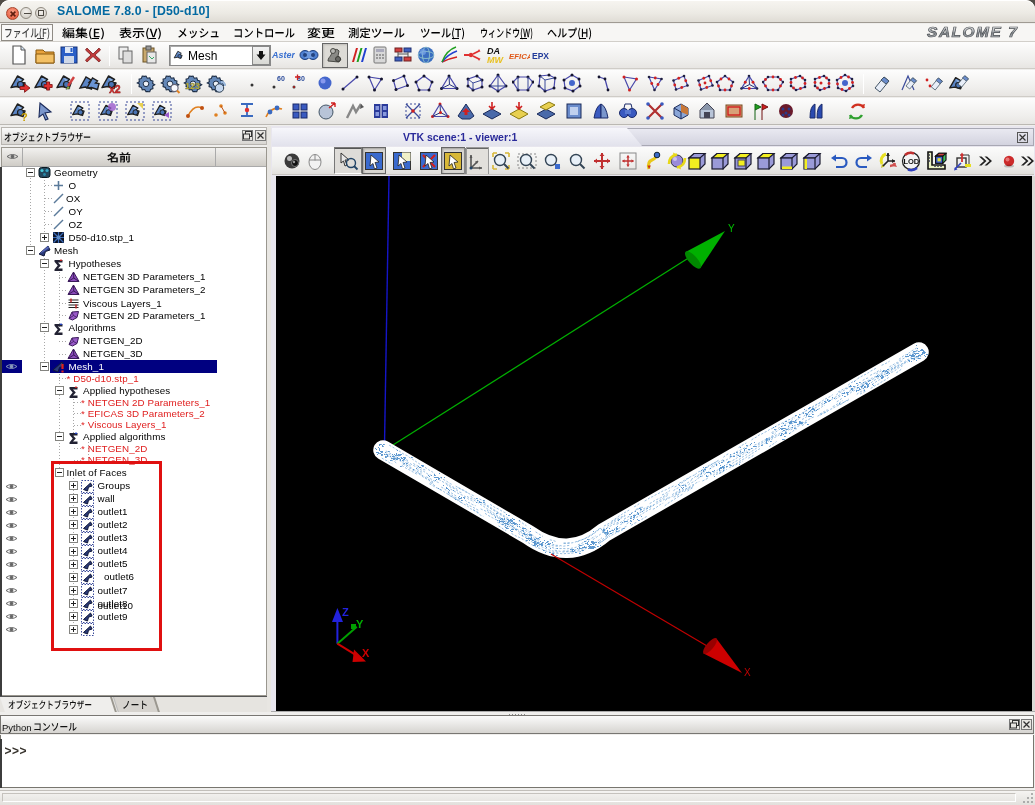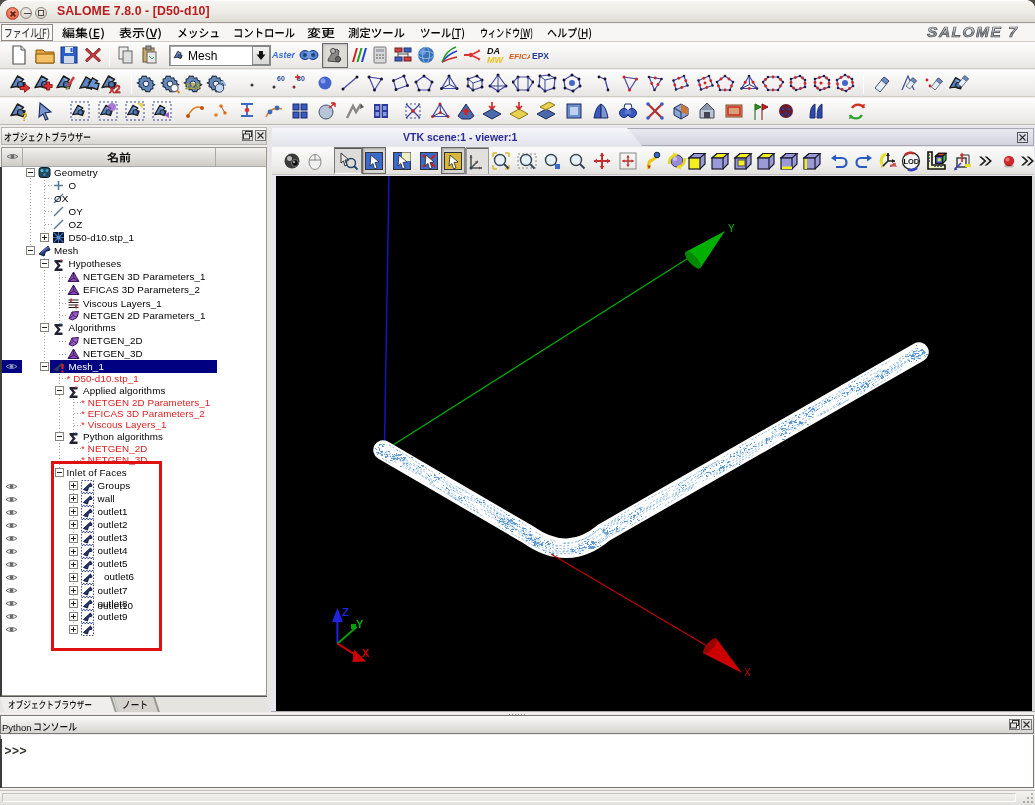--- a/index.html
+++ b/index.html
@@ -9,21 +9,21 @@
 
 <div class="abs" style="left:0;top:0;width:1035px;height:23px;background:linear-gradient(#f7f5f1,#eceae4 60%,#dfdcd5);border-bottom:1px solid #9f9a92;border-radius:9px 9px 0 0;box-shadow:inset 0 1px 0 #fff"></div>
 <div class="abs" style="left:6px;top:6.5px;width:13px;height:13px;border-radius:50%;background:radial-gradient(circle at 50% 35%,#f7a088,#ee7256 55%,#d85436);border:1px solid #a8442c"></div>
 <svg class="abs" style="left:6px;top:6.5px" width="15" height="15">
       <path d="M4.6 4.6 L9.4 9.4 M9.4 4.6 L4.6 9.4" stroke="#5e1d0e" stroke-width="1.6"></path>
     </svg>
 <div class="abs" style="left:20px;top:7px;width:12px;height:12px;border-radius:50%;background:radial-gradient(circle at 50% 35%,#f4f2ee,#dcd8d1 60%,#c8c3ba);border:1px solid #908a80"></div>
 <div class="abs" style="left:23.5px;top:12.5px;width:7px;height:1.6px;background:#4e4a43"></div>
 <div class="abs" style="left:34.5px;top:7px;width:12px;height:12px;border-radius:50%;background:radial-gradient(circle at 50% 35%,#f4f2ee,#dcd8d1 60%,#c8c3ba);border:1px solid #908a80"></div>
 <div class="abs" style="left:37.5px;top:10px;width:6px;height:6px;border:1.4px solid #4e4a43"></div>
-<div class="abs" style="left:57px;top:3.5px;font:bold 12.3px 'Liberation Sans';color:#b91c1c;letter-spacing:0.1px">SALOME 7.8.0 - [D50-d10]</div>
+<div class="abs" style="left:57px;top:3.5px;font:bold 12.3px 'Liberation Sans';color:#0369a1;letter-spacing:0.1px">SALOME 7.8.0 - [D50-d10]</div>
 <div class="abs" style="left:0;top:24px;width:1035px;height:18px;background:#f7f6f4;border-bottom:1px solid #d2cfca"></div>
 <svg style="position:absolute;left:4px;top:23.8px;overflow:visible" width="50" height="18">
       <path transform="translate(0,13.2) scale(0.7579,1)" d="M10.0 -7.6Q10.0 -7.5 9.9 -7.3Q9.9 -7.2 9.8 -7.0Q9.7 -6.5 9.6 -6.0Q9.4 -5.5 9.2 -4.9Q9.0 -4.3 8.7 -3.8Q8.5 -3.2 8.1 -2.8Q7.6 -2.1 6.9 -1.5Q6.3 -0.9 5.4 -0.4Q4.6 0.0 3.5 0.4L2.6 -0.7Q3.7 -1.0 4.5 -1.4Q5.3 -1.8 6.0 -2.3Q6.6 -2.9 7.1 -3.5Q7.5 -4.0 7.7 -4.6Q8.0 -5.2 8.2 -5.8Q8.4 -6.5 8.5 -7.0Q8.3 -7.0 7.9 -7.0Q7.5 -7.0 6.9 -7.0Q6.3 -7.0 5.7 -7.0Q5.1 -7.0 4.5 -7.0Q3.9 -7.0 3.5 -7.0Q3.0 -7.0 2.8 -7.0Q2.5 -7.0 2.1 -7.0Q1.8 -7.0 1.6 -6.9V-8.2Q1.8 -8.2 2.0 -8.2Q2.2 -8.2 2.4 -8.2Q2.7 -8.1 2.8 -8.1Q3.0 -8.1 3.3 -8.1Q3.7 -8.1 4.2 -8.1Q4.6 -8.1 5.2 -8.1Q5.7 -8.1 6.2 -8.1Q6.7 -8.1 7.2 -8.1Q7.6 -8.1 8.0 -8.1Q8.3 -8.1 8.4 -8.1Q8.6 -8.1 8.8 -8.2Q9.0 -8.2 9.2 -8.2Z M21.6 -5.8Q21.5 -5.7 21.4 -5.6Q21.3 -5.5 21.3 -5.4Q21.2 -5.2 20.9 -4.8Q20.7 -4.5 20.3 -4.1Q20.0 -3.7 19.7 -3.3Q19.3 -3.0 19.0 -2.7L18.0 -3.3Q18.4 -3.6 18.8 -3.9Q19.1 -4.3 19.4 -4.6Q19.7 -5.0 19.9 -5.3Q19.7 -5.3 19.3 -5.3Q18.9 -5.3 18.4 -5.3Q17.8 -5.3 17.2 -5.3Q16.6 -5.3 16.1 -5.3Q15.5 -5.3 15.1 -5.3Q14.7 -5.3 14.6 -5.3Q14.3 -5.3 14.1 -5.3Q13.8 -5.2 13.5 -5.2V-6.4Q13.7 -6.4 14.0 -6.3Q14.3 -6.3 14.6 -6.3Q14.7 -6.3 15.2 -6.3Q15.6 -6.3 16.2 -6.3Q16.7 -6.3 17.4 -6.3Q18.0 -6.3 18.6 -6.3Q19.2 -6.3 19.6 -6.3Q20.0 -6.3 20.1 -6.3Q20.2 -6.3 20.4 -6.3Q20.5 -6.3 20.7 -6.4Q20.8 -6.4 20.9 -6.4ZM17.7 -4.6Q17.7 -3.9 17.6 -3.2Q17.6 -2.6 17.4 -2.0Q17.3 -1.4 17.0 -0.9Q16.7 -0.4 16.2 0.1Q15.7 0.6 15.0 1.0L14.0 0.2Q14.2 0.1 14.4 0.0Q14.6 -0.1 14.8 -0.2Q15.5 -0.7 15.9 -1.3Q16.3 -1.8 16.4 -2.5Q16.5 -3.1 16.5 -3.8Q16.5 -4.0 16.5 -4.2Q16.4 -4.4 16.4 -4.6Z M23.9 -4.3Q25.4 -4.7 26.7 -5.3Q27.9 -5.8 28.9 -6.4Q29.5 -6.8 30.1 -7.2Q30.7 -7.7 31.2 -8.2Q31.7 -8.7 32.1 -9.1L33.1 -8.2Q32.6 -7.7 32.0 -7.2Q31.4 -6.7 30.7 -6.2Q30.1 -5.8 29.4 -5.3Q28.8 -5.0 28.0 -4.6Q27.2 -4.2 26.3 -3.8Q25.4 -3.4 24.4 -3.2ZM28.7 -5.8 30.0 -6.1V-0.9Q30.0 -0.7 30.0 -0.4Q30.0 -0.2 30.0 0.1Q30.0 0.3 30.0 0.4H28.6Q28.6 0.3 28.6 0.1Q28.7 -0.2 28.7 -0.4Q28.7 -0.7 28.7 -0.9Z M40.4 -0.2Q40.5 -0.4 40.5 -0.6Q40.5 -0.8 40.5 -1.0Q40.5 -1.1 40.5 -1.5Q40.5 -1.9 40.5 -2.4Q40.5 -3.0 40.5 -3.6Q40.5 -4.3 40.5 -4.9Q40.5 -5.6 40.5 -6.2Q40.5 -6.8 40.5 -7.2Q40.5 -7.6 40.5 -7.8Q40.5 -8.1 40.5 -8.4Q40.4 -8.7 40.4 -8.7H41.8Q41.8 -8.7 41.7 -8.4Q41.7 -8.1 41.7 -7.8Q41.7 -7.6 41.7 -7.2Q41.7 -6.8 41.7 -6.3Q41.7 -5.7 41.7 -5.1Q41.7 -4.5 41.7 -3.9Q41.7 -3.3 41.7 -2.8Q41.7 -2.2 41.7 -1.9Q41.7 -1.5 41.7 -1.4Q42.2 -1.7 42.8 -2.0Q43.3 -2.4 43.9 -2.9Q44.4 -3.5 44.8 -4.1L45.5 -3.1Q45.0 -2.4 44.4 -1.8Q43.7 -1.2 43.0 -0.7Q42.3 -0.2 41.6 0.1Q41.5 0.2 41.4 0.3Q41.3 0.3 41.2 0.4ZM35.1 -0.4Q35.9 -0.9 36.4 -1.6Q36.9 -2.4 37.1 -3.1Q37.2 -3.5 37.3 -4.1Q37.4 -4.7 37.4 -5.3Q37.4 -6.0 37.4 -6.6Q37.4 -7.2 37.4 -7.7Q37.4 -8.0 37.4 -8.3Q37.4 -8.5 37.4 -8.7H38.7Q38.7 -8.6 38.7 -8.5Q38.7 -8.3 38.6 -8.1Q38.6 -8.0 38.6 -7.8Q38.6 -7.3 38.6 -6.6Q38.6 -5.9 38.6 -5.2Q38.5 -4.5 38.5 -3.9Q38.4 -3.3 38.3 -2.8Q38.0 -1.9 37.5 -1.1Q37.0 -0.2 36.2 0.4Z M48.7 2.3Q47.9 1.0 47.5 -0.5Q47.0 -1.9 47.0 -3.6Q47.0 -5.3 47.5 -6.7Q47.9 -8.2 48.7 -9.5L49.5 -9.1Q48.8 -7.9 48.5 -6.5Q48.1 -5.0 48.1 -3.6Q48.1 -2.1 48.5 -0.7Q48.8 0.7 49.5 1.9Z M51.2 0.0V-8.5H56.2V-7.3H52.5V-4.8H55.7V-3.6H52.5V0.0Z M58.0 2.3 57.1 1.9Q57.9 0.7 58.2 -0.7Q58.6 -2.1 58.6 -3.6Q58.6 -5.0 58.2 -6.5Q57.9 -7.9 57.1 -9.1L58.0 -9.5Q58.8 -8.2 59.2 -6.7Q59.7 -5.3 59.7 -3.6Q59.7 -1.9 59.2 -0.5Q58.8 1.0 58.0 2.3Z" fill="#000"></path>
     </svg>
 <svg style="position:absolute;left:62px;top:23.8px;overflow:visible" width="47" height="18">
       <path transform="translate(0,13.2) scale(1.1290,1)" d="M7.1 -3.7H7.8V0.9H7.1ZM8.5 -3.7H9.2V0.9H8.5ZM4.5 -9.0H10.9V-8.1H4.5ZM6.0 -2.0H10.4V-1.2H6.0ZM4.9 -7.4H5.9V-5.0Q5.9 -4.3 5.8 -3.6Q5.8 -2.8 5.6 -2.0Q5.5 -1.2 5.2 -0.5Q5.0 0.2 4.5 0.9Q4.4 0.8 4.3 0.6Q4.1 0.5 4.0 0.4Q3.8 0.3 3.7 0.3Q4.1 -0.3 4.4 -1.0Q4.6 -1.6 4.7 -2.4Q4.8 -3.1 4.9 -3.7Q4.9 -4.4 4.9 -5.0ZM5.3 -7.4H10.6V-4.7H5.3V-5.5H9.6V-6.6H5.3ZM5.6 -4.0H10.5V-3.2H6.4V1.0H5.6ZM10.0 -4.0H10.9V-0.0Q10.9 0.3 10.8 0.5Q10.7 0.7 10.6 0.8Q10.4 0.9 10.2 0.9Q9.9 1.0 9.6 1.0Q9.6 0.8 9.5 0.5Q9.4 0.3 9.3 0.1Q9.5 0.1 9.6 0.1Q9.8 0.1 9.9 0.1Q10.0 0.1 10.0 -0.0ZM2.2 -9.7 3.1 -9.4Q2.9 -8.9 2.6 -8.5Q2.4 -8.0 2.2 -7.6Q1.9 -7.1 1.7 -6.8L1.0 -7.1Q1.2 -7.5 1.4 -7.9Q1.6 -8.4 1.8 -8.8Q2.0 -9.3 2.2 -9.7ZM3.4 -8.4 4.3 -8.0Q3.9 -7.3 3.4 -6.6Q3.0 -5.9 2.5 -5.2Q2.0 -4.6 1.6 -4.1L1.0 -4.4Q1.3 -4.8 1.6 -5.3Q2.0 -5.8 2.3 -6.3Q2.6 -6.9 2.9 -7.4Q3.2 -7.9 3.4 -8.4ZM0.4 -7.2 0.9 -7.9Q1.2 -7.6 1.5 -7.3Q1.8 -7.0 2.1 -6.6Q2.4 -6.3 2.5 -6.1L1.9 -5.3Q1.8 -5.5 1.5 -5.9Q1.3 -6.2 1.0 -6.6Q0.7 -6.9 0.4 -7.2ZM3.0 -5.7 3.7 -6.0Q4.0 -5.6 4.2 -5.2Q4.3 -4.7 4.5 -4.3Q4.6 -3.9 4.7 -3.6L3.9 -3.2Q3.9 -3.5 3.7 -4.0Q3.6 -4.4 3.4 -4.9Q3.2 -5.3 3.0 -5.7ZM0.3 -4.6Q1.0 -4.7 2.0 -4.7Q3.0 -4.8 4.0 -4.8L4.0 -3.9Q3.1 -3.9 2.1 -3.8Q1.2 -3.7 0.4 -3.7ZM3.2 -2.9 3.9 -3.1Q4.2 -2.6 4.3 -2.0Q4.5 -1.4 4.5 -1.0L3.7 -0.8Q3.7 -1.2 3.6 -1.8Q3.4 -2.4 3.2 -2.9ZM0.9 -3.1 1.8 -2.9Q1.7 -2.1 1.5 -1.3Q1.3 -0.5 1.0 0.0Q0.9 -0.0 0.8 -0.1Q0.6 -0.2 0.5 -0.2Q0.3 -0.3 0.2 -0.3Q0.5 -0.9 0.7 -1.6Q0.8 -2.3 0.9 -3.1ZM2.1 -4.2H3.0V1.0H2.1Z M12.1 -2.7H22.4V-1.8H12.1ZM14.1 -6.9H21.2V-6.2H14.1ZM14.1 -5.5H21.2V-4.8H14.1ZM13.9 -8.4H21.7V-7.5H13.9ZM16.9 -7.9H18.0V-3.8H16.9ZM16.7 -3.5H17.8V1.0H16.7ZM16.5 -2.3 17.4 -1.9Q16.9 -1.5 16.4 -1.0Q15.8 -0.6 15.1 -0.3Q14.5 0.1 13.8 0.4Q13.1 0.7 12.5 0.9Q12.3 0.7 12.1 0.4Q11.9 0.1 11.8 -0.0Q12.4 -0.2 13.1 -0.4Q13.8 -0.7 14.4 -1.0Q15.0 -1.3 15.6 -1.6Q16.1 -2.0 16.5 -2.3ZM17.9 -2.3Q18.3 -2.0 18.9 -1.6Q19.4 -1.3 20.0 -1.0Q20.7 -0.7 21.4 -0.5Q22.0 -0.2 22.7 -0.1Q22.6 0.0 22.4 0.2Q22.3 0.3 22.2 0.5Q22.1 0.7 22.0 0.8Q21.3 0.6 20.7 0.3Q20.0 0.0 19.3 -0.3Q18.7 -0.7 18.1 -1.1Q17.5 -1.5 17.1 -1.9ZM17.5 -9.7 18.7 -9.6Q18.5 -9.1 18.2 -8.6Q17.9 -8.1 17.7 -7.8L16.7 -8.0Q16.9 -8.4 17.2 -8.9Q17.4 -9.3 17.5 -9.7ZM14.5 -9.7 15.6 -9.5Q15.3 -8.9 14.8 -8.2Q14.4 -7.5 13.8 -6.9Q13.3 -6.3 12.6 -5.7Q12.5 -5.8 12.3 -6.0Q12.2 -6.1 12.0 -6.2Q11.9 -6.4 11.8 -6.4Q12.4 -6.9 12.9 -7.5Q13.5 -8.1 13.9 -8.6Q14.3 -9.2 14.5 -9.7ZM13.4 -7.8H14.5V-4.1H22.1V-3.3H13.4Z M25.7 2.3Q24.9 1.0 24.5 -0.5Q24.0 -1.9 24.0 -3.6Q24.0 -5.3 24.5 -6.7Q24.9 -8.2 25.7 -9.5L26.5 -9.1Q25.8 -7.9 25.5 -6.5Q25.1 -5.0 25.1 -3.6Q25.1 -2.1 25.5 -0.7Q25.8 0.7 26.5 1.9Z M28.2 0.0V-8.5H33.2V-7.3H29.5V-5.0H32.6V-3.9H29.5V-1.1H33.3V0.0Z M35.4 2.3 34.5 1.9Q35.3 0.7 35.6 -0.7Q36.0 -2.1 36.0 -3.6Q36.0 -5.0 35.6 -6.5Q35.3 -7.9 34.5 -9.1L35.4 -9.5Q36.2 -8.2 36.6 -6.7Q37.1 -5.3 37.1 -3.6Q37.1 -1.9 36.6 -0.5Q36.2 1.0 35.4 2.3Z" fill="#000"></path>
     </svg>
 <svg style="position:absolute;left:119px;top:23.8px;overflow:visible" width="47" height="18">
       <path transform="translate(0,13.2) scale(1.1310,1)" d="M1.1 -8.8H10.4V-7.9H1.1ZM1.6 -7.1H10.0V-6.2H1.6ZM0.7 -5.4H10.8V-4.4H0.7ZM5.2 -9.7H6.3V-4.6H5.2ZM5.2 -5.0 6.1 -4.6Q5.6 -4.1 5.0 -3.6Q4.4 -3.2 3.8 -2.8Q3.1 -2.4 2.4 -2.0Q1.7 -1.7 1.0 -1.5Q0.9 -1.6 0.8 -1.8Q0.6 -2.0 0.5 -2.1Q0.4 -2.3 0.3 -2.4Q0.9 -2.6 1.6 -2.9Q2.3 -3.1 3.0 -3.5Q3.7 -3.8 4.2 -4.2Q4.8 -4.6 5.2 -5.0ZM6.7 -4.9Q7.1 -3.7 7.6 -2.7Q8.2 -1.7 9.1 -1.1Q10.0 -0.4 11.2 -0.0Q11.1 0.1 10.9 0.3Q10.8 0.4 10.7 0.6Q10.6 0.8 10.5 0.9Q9.2 0.5 8.3 -0.3Q7.4 -1.1 6.7 -2.2Q6.1 -3.3 5.7 -4.7ZM9.7 -4.1 10.6 -3.5Q10.2 -3.1 9.7 -2.8Q9.3 -2.5 8.8 -2.2Q8.3 -1.9 7.9 -1.7L7.2 -2.3Q7.6 -2.5 8.1 -2.9Q8.5 -3.2 9.0 -3.5Q9.4 -3.8 9.7 -4.1ZM1.5 -0.0Q2.2 -0.2 3.1 -0.4Q4.0 -0.6 5.0 -0.8Q6.0 -1.0 6.9 -1.3L7.0 -0.3Q6.1 -0.1 5.2 0.2Q4.3 0.4 3.4 0.6Q2.6 0.8 1.9 1.0ZM3.1 -2.7 3.9 -3.5 4.2 -3.4V0.0H3.1Z M16.7 -5.5H17.9V-0.4Q17.9 0.1 17.7 0.4Q17.6 0.6 17.3 0.8Q16.9 0.9 16.4 0.9Q15.8 1.0 15.1 1.0Q15.0 0.7 14.9 0.4Q14.8 0.1 14.7 -0.2Q15.0 -0.2 15.4 -0.2Q15.7 -0.2 16.0 -0.2Q16.3 -0.2 16.4 -0.2Q16.6 -0.2 16.6 -0.2Q16.7 -0.3 16.7 -0.4ZM14.0 -4.0 15.1 -3.7Q14.9 -3.0 14.5 -2.4Q14.1 -1.7 13.7 -1.1Q13.3 -0.5 12.8 -0.1Q12.7 -0.2 12.5 -0.3Q12.4 -0.4 12.2 -0.6Q12.0 -0.7 11.8 -0.7Q12.5 -1.3 13.1 -2.2Q13.7 -3.1 14.0 -4.0ZM19.3 -3.6 20.3 -4.0Q20.7 -3.5 21.1 -2.9Q21.5 -2.3 21.8 -1.7Q22.2 -1.0 22.3 -0.6L21.2 -0.1Q21.1 -0.5 20.8 -1.2Q20.5 -1.8 20.1 -2.4Q19.7 -3.1 19.3 -3.6ZM13.2 -8.9H21.3V-7.8H13.2ZM12.2 -6.1H22.4V-5.0H12.2Z M25.7 2.3Q24.9 1.0 24.5 -0.5Q24.0 -1.9 24.0 -3.6Q24.0 -5.3 24.5 -6.7Q24.9 -8.2 25.7 -9.5L26.5 -9.1Q25.8 -7.9 25.5 -6.5Q25.1 -5.0 25.1 -3.6Q25.1 -2.1 25.5 -0.7Q25.8 0.7 26.5 1.9Z M29.7 0.0 27.1 -8.5H28.5L29.7 -4.1Q30.0 -3.4 30.1 -2.7Q30.3 -2.1 30.5 -1.3H30.6Q30.8 -2.1 31.0 -2.7Q31.1 -3.4 31.3 -4.1L32.6 -8.5H34.0L31.3 0.0Z M35.3 2.3 34.5 1.9Q35.2 0.7 35.5 -0.7Q35.9 -2.1 35.9 -3.6Q35.9 -5.0 35.5 -6.5Q35.2 -7.9 34.5 -9.1L35.3 -9.5Q36.1 -8.2 36.5 -6.7Q37.0 -5.3 37.0 -3.6Q37.0 -1.9 36.5 -0.5Q36.1 1.0 35.3 2.3Z" fill="#000"></path>
     </svg>
@@ -730,21 +730,21 @@
 <div class="abs" style="left:54.0px;top:165.6px;font:normal 9.8px 'Liberation Sans';color:#000;line-height:13.4px;letter-spacing:0.1px;white-space:nowrap">Geometry</div>
 <div class="abs" style="left:44.5px;top:185.0px;width:7.0px;height:1px;background-image:repeating-linear-gradient(90deg,#a8a8a8 0 1px,transparent 1px 3px)"></div>
 <svg class="abs" style="left:52.0px;top:179.1px" width="13" height="13">
       <path d="M6.5 2v9M2 6.5h9" stroke="#5a7a9a" stroke-width="1.6"></path>
     </svg>
 <div class="abs" style="left:68.5px;top:178.6px;font:normal 9.8px 'Liberation Sans';color:#000;line-height:13.4px;letter-spacing:0.1px;white-space:nowrap">O</div>
 <div class="abs" style="left:44.5px;top:198.0px;width:7.0px;height:1px;background-image:repeating-linear-gradient(90deg,#a8a8a8 0 1px,transparent 1px 3px)"></div>
 <svg class="abs" style="left:52.0px;top:192.1px" width="13" height="13">
       <path d="M2 11 L11 2" stroke="#5a7a9a" stroke-width="1.4"></path>
     </svg>
-<div class="abs" style="left:54px;top:191.6px;font:normal 9.8px 'Liberation Sans';color:#000;line-height:13.4px;letter-spacing:0.1px;white-space:nowrap">OX</div>
+<div class="abs" style="left:66px;top:191.6px;font:normal 9.8px 'Liberation Sans';color:#000;line-height:13.4px;letter-spacing:0.1px;white-space:nowrap">OX</div>
 <div class="abs" style="left:44.5px;top:211.1px;width:7.0px;height:1px;background-image:repeating-linear-gradient(90deg,#a8a8a8 0 1px,transparent 1px 3px)"></div>
 <svg class="abs" style="left:52.0px;top:205.2px" width="13" height="13">
       <path d="M2 11 L11 2" stroke="#5a7a9a" stroke-width="1.4"></path>
     </svg>
 <div class="abs" style="left:68.5px;top:204.7px;font:normal 9.8px 'Liberation Sans';color:#000;line-height:13.4px;letter-spacing:0.1px;white-space:nowrap">OY</div>
 <div class="abs" style="left:44.5px;top:224.1px;width:7.0px;height:1px;background-image:repeating-linear-gradient(90deg,#a8a8a8 0 1px,transparent 1px 3px)"></div>
 <svg class="abs" style="left:52.0px;top:218.2px" width="13" height="13">
       <path d="M2 11 L11 2" stroke="#5a7a9a" stroke-width="1.4"></path>
     </svg>
 <div class="abs" style="left:68.5px;top:217.7px;font:normal 9.8px 'Liberation Sans';color:#000;line-height:13.4px;letter-spacing:0.1px;white-space:nowrap">OZ</div>
@@ -777,21 +777,21 @@
 <svg class="abs" style="left:66.5px;top:270.6px" width="13" height="13">
       <path d="M6.5 1 L12 10.5 L1 10.5z" fill="#8a4aba" stroke="#3a1a5a"></path>
       <path d="M6.5 1 L6.8 7 L1 10.5 M6.8 7 L12 10.5" stroke="#3a1a5a" fill="none"></path>
     </svg>
 <div class="abs" style="left:83.0px;top:270.1px;font:normal 9.8px 'Liberation Sans';color:#000;line-height:13.4px;letter-spacing:0.1px;white-space:nowrap">NETGEN 3D Parameters_1</div>
 <div class="abs" style="left:59.0px;top:289.5px;width:7.0px;height:1px;background-image:repeating-linear-gradient(90deg,#a8a8a8 0 1px,transparent 1px 3px)"></div>
 <svg class="abs" style="left:66.5px;top:283.6px" width="13" height="13">
       <path d="M6.5 1 L12 10.5 L1 10.5z" fill="#8a4aba" stroke="#3a1a5a"></path>
       <path d="M6.5 1 L6.8 7 L1 10.5 M6.8 7 L12 10.5" stroke="#3a1a5a" fill="none"></path>
     </svg>
-<div class="abs" style="left:83.0px;top:283.1px;font:normal 9.8px 'Liberation Sans';color:#000;line-height:13.4px;letter-spacing:0.1px;white-space:nowrap">EFICAS 3D Parameters_2</div>
+<div class="abs" style="left:83.0px;top:283.1px;font:normal 9.8px 'Liberation Sans';color:#000;line-height:13.4px;letter-spacing:0.1px;white-space:nowrap">NETGEN 3D Parameters_2</div>
 <div class="abs" style="left:59.0px;top:302.5px;width:7.0px;height:1px;background-image:repeating-linear-gradient(90deg,#a8a8a8 0 1px,transparent 1px 3px)"></div>
 <svg class="abs" style="left:66.5px;top:296.6px" width="13" height="13">
       <path d="M1.5 3h10M1.5 5.5h10M1.5 8h10M1.5 10.5h10" stroke="#222" stroke-width="1.2"></path>
       <path d="M4 1.5v4M9 7.5v4" stroke="#c02020" stroke-width="1.4"></path>
     </svg>
 <div class="abs" style="left:83.0px;top:297px;font:normal 9.8px 'Liberation Sans';color:#000;line-height:13.4px;letter-spacing:0.1px;white-space:nowrap">Viscous Layers_1</div>
 <div class="abs" style="left:59.0px;top:315.0px;width:7.0px;height:1px;background-image:repeating-linear-gradient(90deg,#a8a8a8 0 1px,transparent 1px 3px)"></div>
 <svg class="abs" style="left:66.5px;top:309.1px" width="13" height="13">
       <path d="M2 9.5 L5 3 L11.5 2.5 L10 8.5 L5.5 11z" fill="#9a5aca" stroke="#3a1a5a"></path>
       <path d="M5 3 L6.5 6.5 L10 8.5 M6.5 6.5 L2 9.5" stroke="#3a1a5a" fill="none" stroke-width="0.8"></path>
@@ -831,35 +831,35 @@
     </svg>
 <div class="abs" style="left:59.0px;top:378.3px;width:7.0px;height:1px;background-image:repeating-linear-gradient(90deg,#a8a8a8 0 1px,transparent 1px 3px)"></div>
 <div class="abs" style="left:66.5px;top:371.9px;font:normal 9.8px 'Liberation Sans';color:#e02020;line-height:13.4px;letter-spacing:0.1px;white-space:nowrap">* D50-d10.stp_1</div>
 <div class="abs" style="left:59.0px;top:390.5px;width:2.0px;height:1px;background-image:repeating-linear-gradient(90deg,#a8a8a8 0 1px,transparent 1px 3px)"></div>
 <div class="abs" style="left:54.5px;top:386.3px;width:9px;height:9px;background:#fff;border:1px solid #848480"></div>
     <div class="abs" style="left:56.5px;top:390.3px;width:5px;height:1px;background:#222"></div>
 <svg class="abs" style="left:66.5px;top:384.6px" width="13" height="13">
       <path d="M2.5 2 h8 v2.5 h-1 l-3.5 0 2.8 3 -2.8 3 h4.5 v2.5 h-8 v-1.5 l3.2-4 -3.2-3.8z" fill="#223"></path>
       <path d="M9 1l1.5 2h-3z" fill="#c02020"></path>
     </svg>
-<div class="abs" style="left:83.0px;top:384.1px;font:normal 9.8px 'Liberation Sans';color:#000;line-height:13.4px;letter-spacing:0.1px;white-space:nowrap">Applied algorithms</div>
+<div class="abs" style="left:83.0px;top:384.1px;font:normal 9.8px 'Liberation Sans';color:#000;line-height:13.4px;letter-spacing:0.1px;white-space:nowrap">Applied hypotheses</div>
 <div class="abs" style="left:73.5px;top:402.0px;width:7.0px;height:1px;background-image:repeating-linear-gradient(90deg,#a8a8a8 0 1px,transparent 1px 3px)"></div>
 <div class="abs" style="left:81.0px;top:395.6px;font:normal 9.8px 'Liberation Sans';color:#e02020;line-height:13.4px;letter-spacing:0.1px;white-space:nowrap">* NETGEN 2D Parameters_1</div>
 <div class="abs" style="left:73.5px;top:413.3px;width:7.0px;height:1px;background-image:repeating-linear-gradient(90deg,#a8a8a8 0 1px,transparent 1px 3px)"></div>
 <div class="abs" style="left:81.0px;top:406.9px;font:normal 9.8px 'Liberation Sans';color:#e02020;line-height:13.4px;letter-spacing:0.1px;white-space:nowrap">* EFICAS 3D Parameters_2</div>
 <div class="abs" style="left:73.5px;top:424.7px;width:7.0px;height:1px;background-image:repeating-linear-gradient(90deg,#a8a8a8 0 1px,transparent 1px 3px)"></div>
 <div class="abs" style="left:81.0px;top:418.3px;font:normal 9.8px 'Liberation Sans';color:#e02020;line-height:13.4px;letter-spacing:0.1px;white-space:nowrap">* Viscous Layers_1</div>
 <div class="abs" style="left:59.0px;top:436.5px;width:2.0px;height:1px;background-image:repeating-linear-gradient(90deg,#a8a8a8 0 1px,transparent 1px 3px)"></div>
 <div class="abs" style="left:54.5px;top:432.3px;width:9px;height:9px;background:#fff;border:1px solid #848480"></div>
     <div class="abs" style="left:56.5px;top:436.3px;width:5px;height:1px;background:#222"></div>
 <svg class="abs" style="left:66.5px;top:430.6px" width="13" height="13">
       <path d="M2.5 2 h8 v2.5 h-1 l-3.5 0 2.8 3 -2.8 3 h4.5 v2.5 h-8 v-1.5 l3.2-4 -3.2-3.8z" fill="#223"></path>
       <path d="M9 1l1.5 2h-3z" fill="#2040c0"></path>
     </svg>
-<div class="abs" style="left:83.0px;top:430.1px;font:normal 9.8px 'Liberation Sans';color:#000;line-height:13.4px;letter-spacing:0.1px;white-space:nowrap">Python algorithms</div>
+<div class="abs" style="left:83.0px;top:430.1px;font:normal 9.8px 'Liberation Sans';color:#000;line-height:13.4px;letter-spacing:0.1px;white-space:nowrap">Applied algorithms</div>
 <div class="abs" style="left:73.5px;top:448.4px;width:7.0px;height:1px;background-image:repeating-linear-gradient(90deg,#a8a8a8 0 1px,transparent 1px 3px)"></div>
 <div class="abs" style="left:81.0px;top:442.0px;font:normal 9.8px 'Liberation Sans';color:#e02020;line-height:13.4px;letter-spacing:0.1px;white-space:nowrap">* NETGEN_2D</div>
 <div class="abs" style="left:73.5px;top:459.5px;width:7.0px;height:1px;background-image:repeating-linear-gradient(90deg,#a8a8a8 0 1px,transparent 1px 3px)"></div>
 <div class="abs" style="left:81.0px;top:453.1px;font:normal 9.8px 'Liberation Sans';color:#e02020;line-height:13.4px;letter-spacing:0.1px;white-space:nowrap">* NETGEN_3D</div>
 <div class="abs" style="left:59.0px;top:472.5px;width:2.0px;height:1px;background-image:repeating-linear-gradient(90deg,#a8a8a8 0 1px,transparent 1px 3px)"></div>
 <div class="abs" style="left:54.5px;top:468.3px;width:9px;height:9px;background:#fff;border:1px solid #848480"></div>
     <div class="abs" style="left:56.5px;top:472.3px;width:5px;height:1px;background:#222"></div>
 <div class="abs" style="left:66.5px;top:466.1px;font:normal 9.8px 'Liberation Sans';color:#000;line-height:13.4px;letter-spacing:0.1px;white-space:nowrap">Inlet of Faces</div>
 <div class="abs" style="left:73.5px;top:485.5px;width:2.0px;height:1px;background-image:repeating-linear-gradient(90deg,#a8a8a8 0 1px,transparent 1px 3px)"></div>
 <div class="abs" style="left:69.0px;top:481.3px;width:9px;height:9px;background:#fff;border:1px solid #848480"></div>

